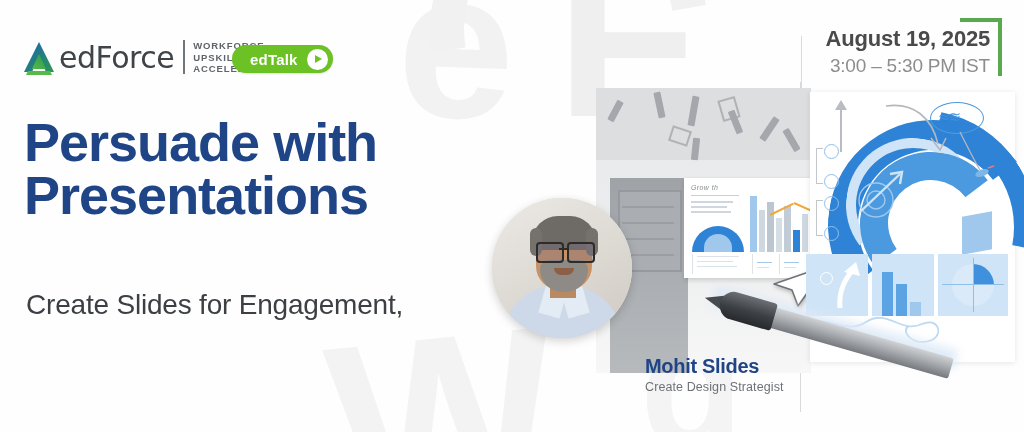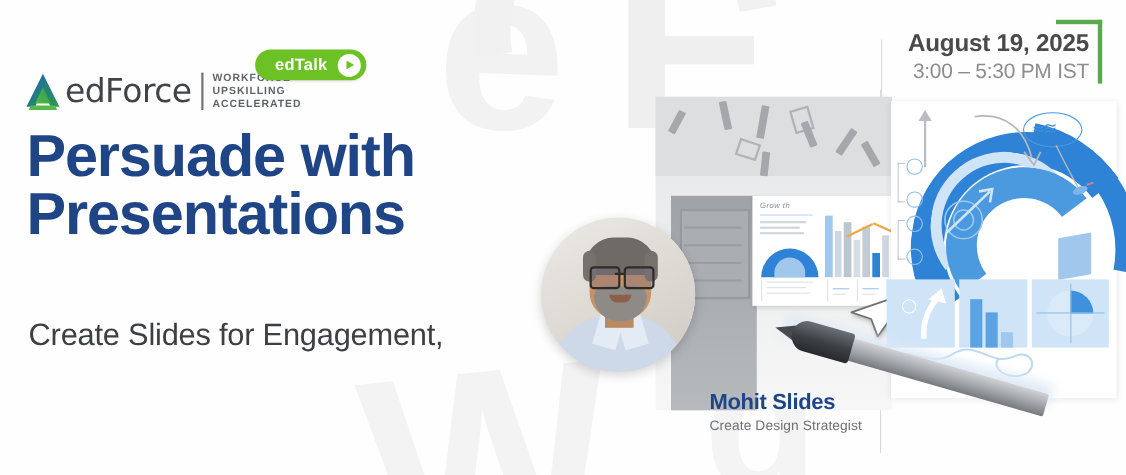--- a/index.html
+++ b/index.html
@@ -17,21 +17,21 @@
   .wm-e{left:398px;top:-60px;font-size:210px;color:#f2f2f2;transform:rotate(2deg);}
   .wm-f{left:556px;top:-78px;font-size:230px;color:#efefef;}
   .wm-w{left:330px;top:300px;font-size:240px;color:#f3f3f3;transform:rotate(-6deg);}
   .wm-d{left:640px;top:300px;font-size:170px;color:#f4f4f4;}
   .wm-arc{position:absolute;left:430px;top:-110px;width:210px;height:210px;
           border:34px solid #f1f1f1;border-radius:50%;
           border-right-color:transparent;border-bottom-color:transparent;
           transform:rotate(35deg);}
 
   
-  .logo-wrap{position:absolute;left:22px;top:40px;display:flex;align-items:center;margin-top:25px;}
+  .logo-wrap{position:absolute;left:22px;top:40px;display:flex;align-items:flex-start;}
   .logo-mark{width:34px;height:36px;position:relative;margin-right:3px;}
   .logo-text{font-size:30px;font-weight:400;color:#3f4448;letter-spacing:-.5px;
              font-family:"DejaVu Sans", sans-serif;}
   .logo-divider{width:2px;height:34px;background:#6f7579;margin:0 8px 0 9px;}
   .logo-tag{font-size:9.5px;line-height:11.6px;letter-spacing:.9px;color:#5e6468;
             font-weight:700;font-family:"Liberation Sans", sans-serif;}
 
   
   .pill{position:absolute;left:232px;top:45px;height:28px;padding:0 5px 0 18px;
         background:#6cc124;border-radius:16px;display:flex;align-items:center;

